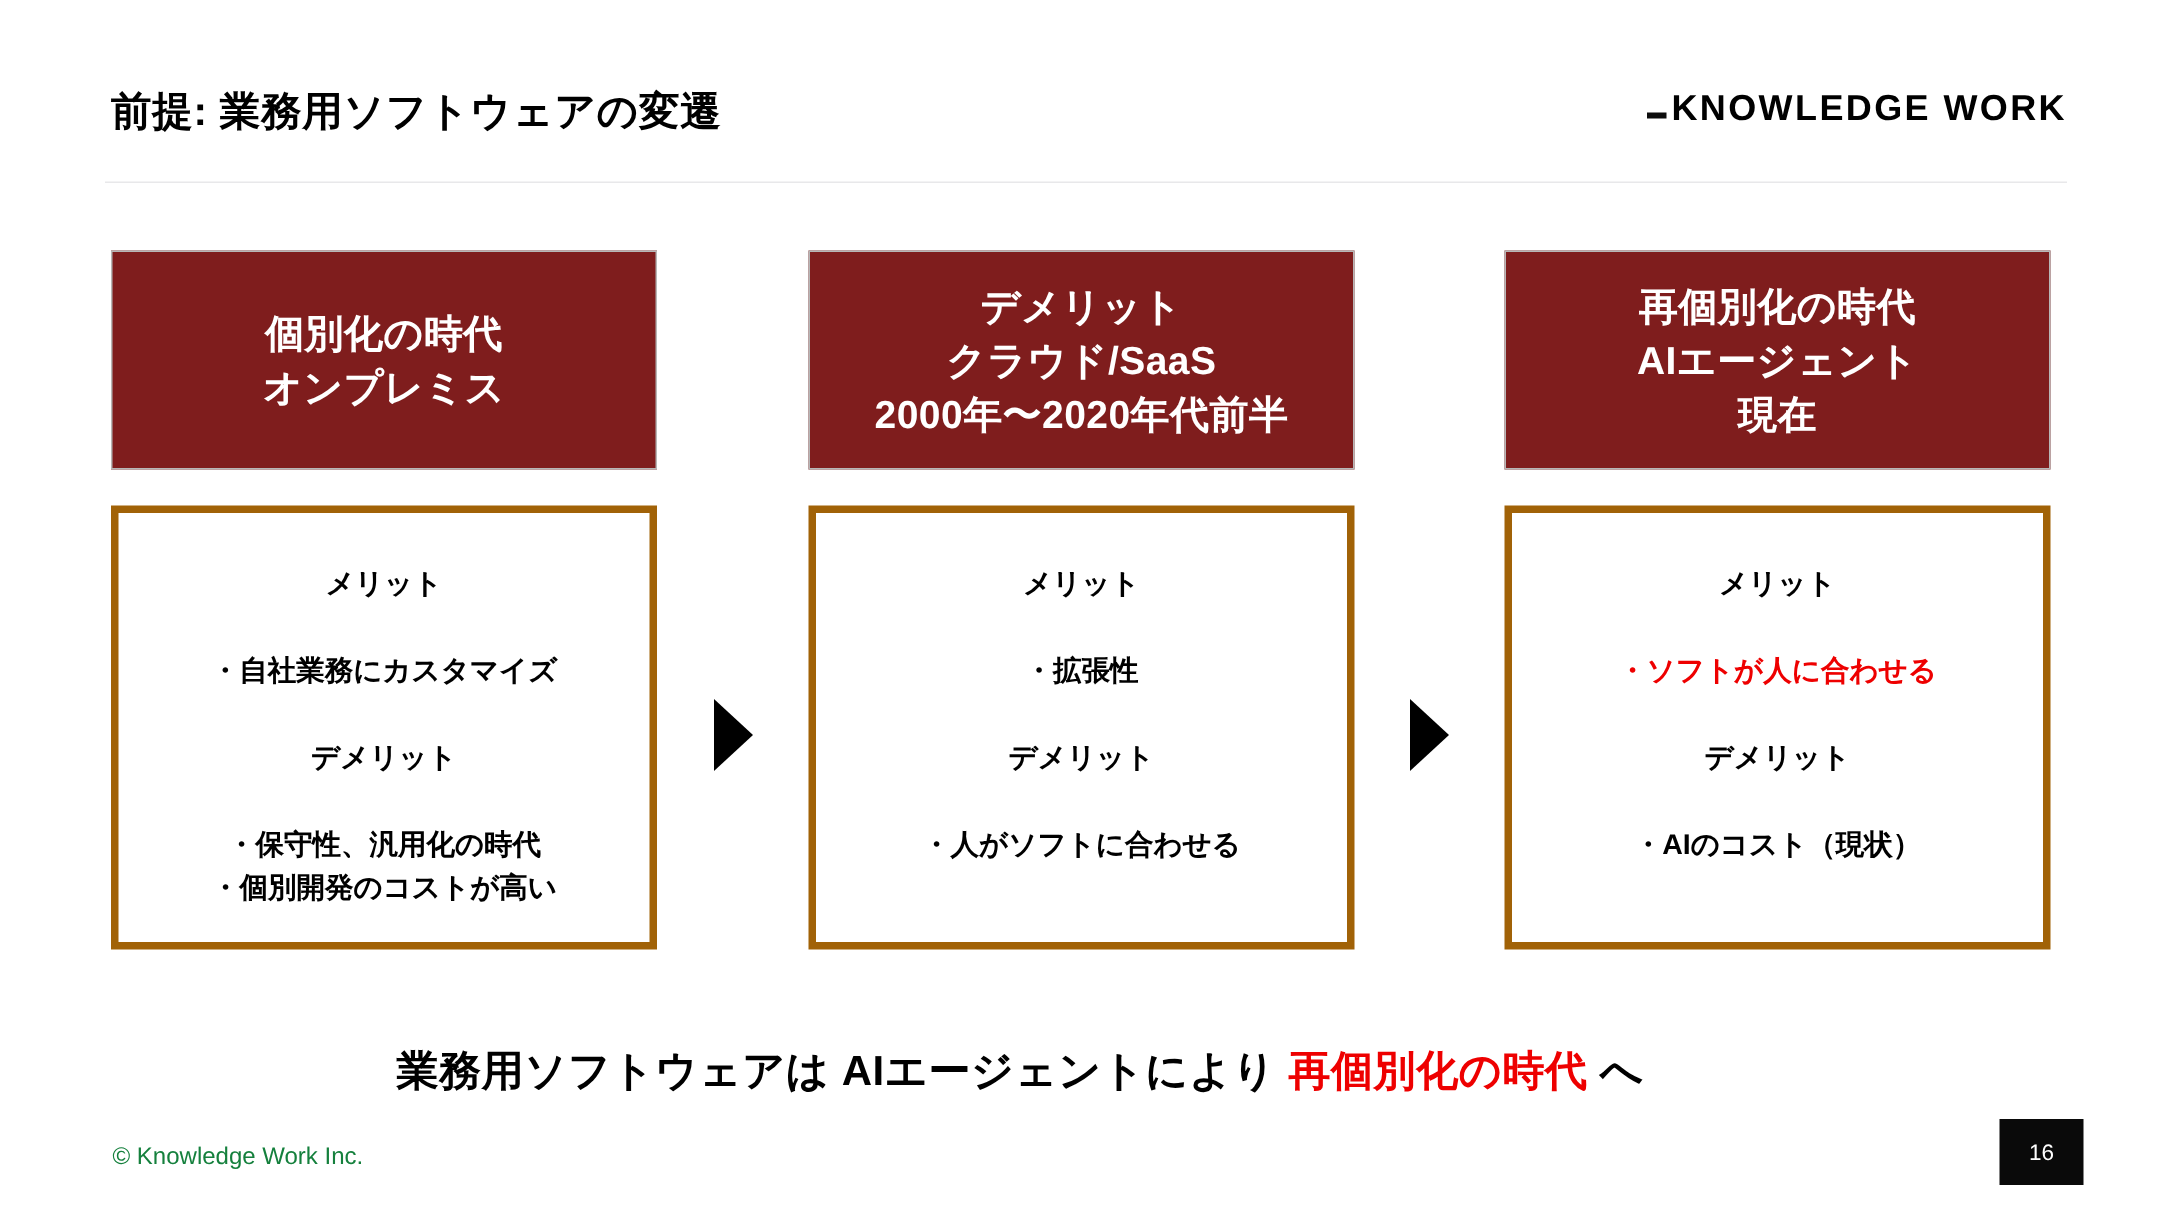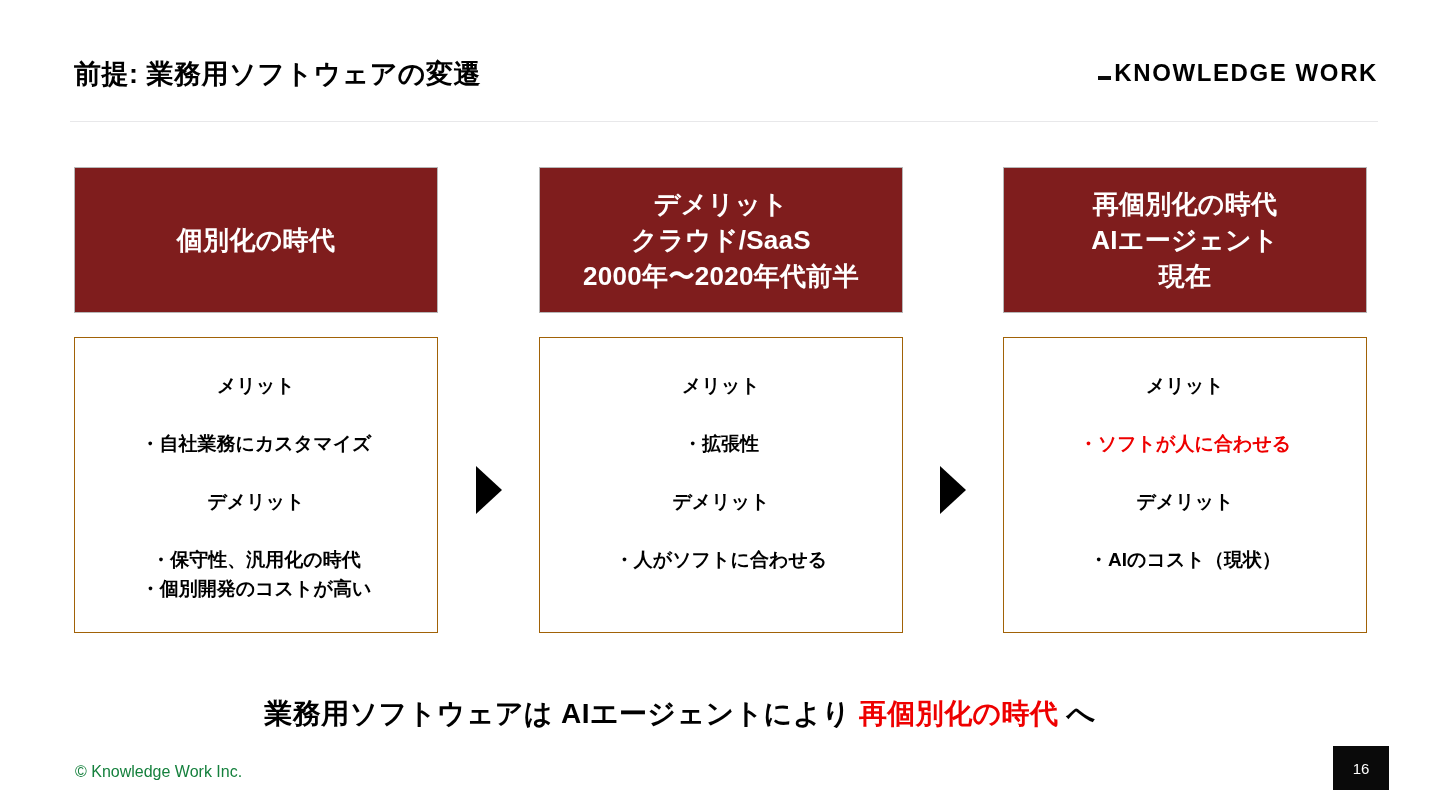--- a/index.html
+++ b/index.html
@@ -103,21 +103,21 @@
     letter-spacing: 0.3px;
     white-space: nowrap;
   }
 
   .col-body {
     position: absolute;
     top: 170px;           
     left: 0;
     width: 364px;
     height: 296px;        
-    border: 1px solid #a16207;
+    border: 5px solid #a16207;
     box-sizing: border-box;
     background: #ffffff;
     display: flex;
     flex-direction: column;
     align-items: center;
     padding-top: 34px;
   }
   .body-line {
     font-size: 19px;
     font-weight: bold;
@@ -194,20 +194,21 @@
       <span>KNOWLEDGE WORK</span>
     </div>
     <div class="header-rule"></div>
   </div>
 
   <div class="columns">
 
     <div class="column col-1">
       <div class="col-head">
         <div class="hline">個別化の時代</div>
+        <div class="hline">オンプレミス</div>
       </div>
       <div class="col-body">
         <div class="body-line label">メリット</div>
         <div class="body-line gap-lg">・自社業務にカスタマイズ</div>
         <div class="body-line gap-lg">デメリット</div>
         <div class="body-line gap-lg">・保守性、汎用化の時代</div>
         <div class="body-line gap-sm">・個別開発のコストが高い</div>
       </div>
     </div>
 

